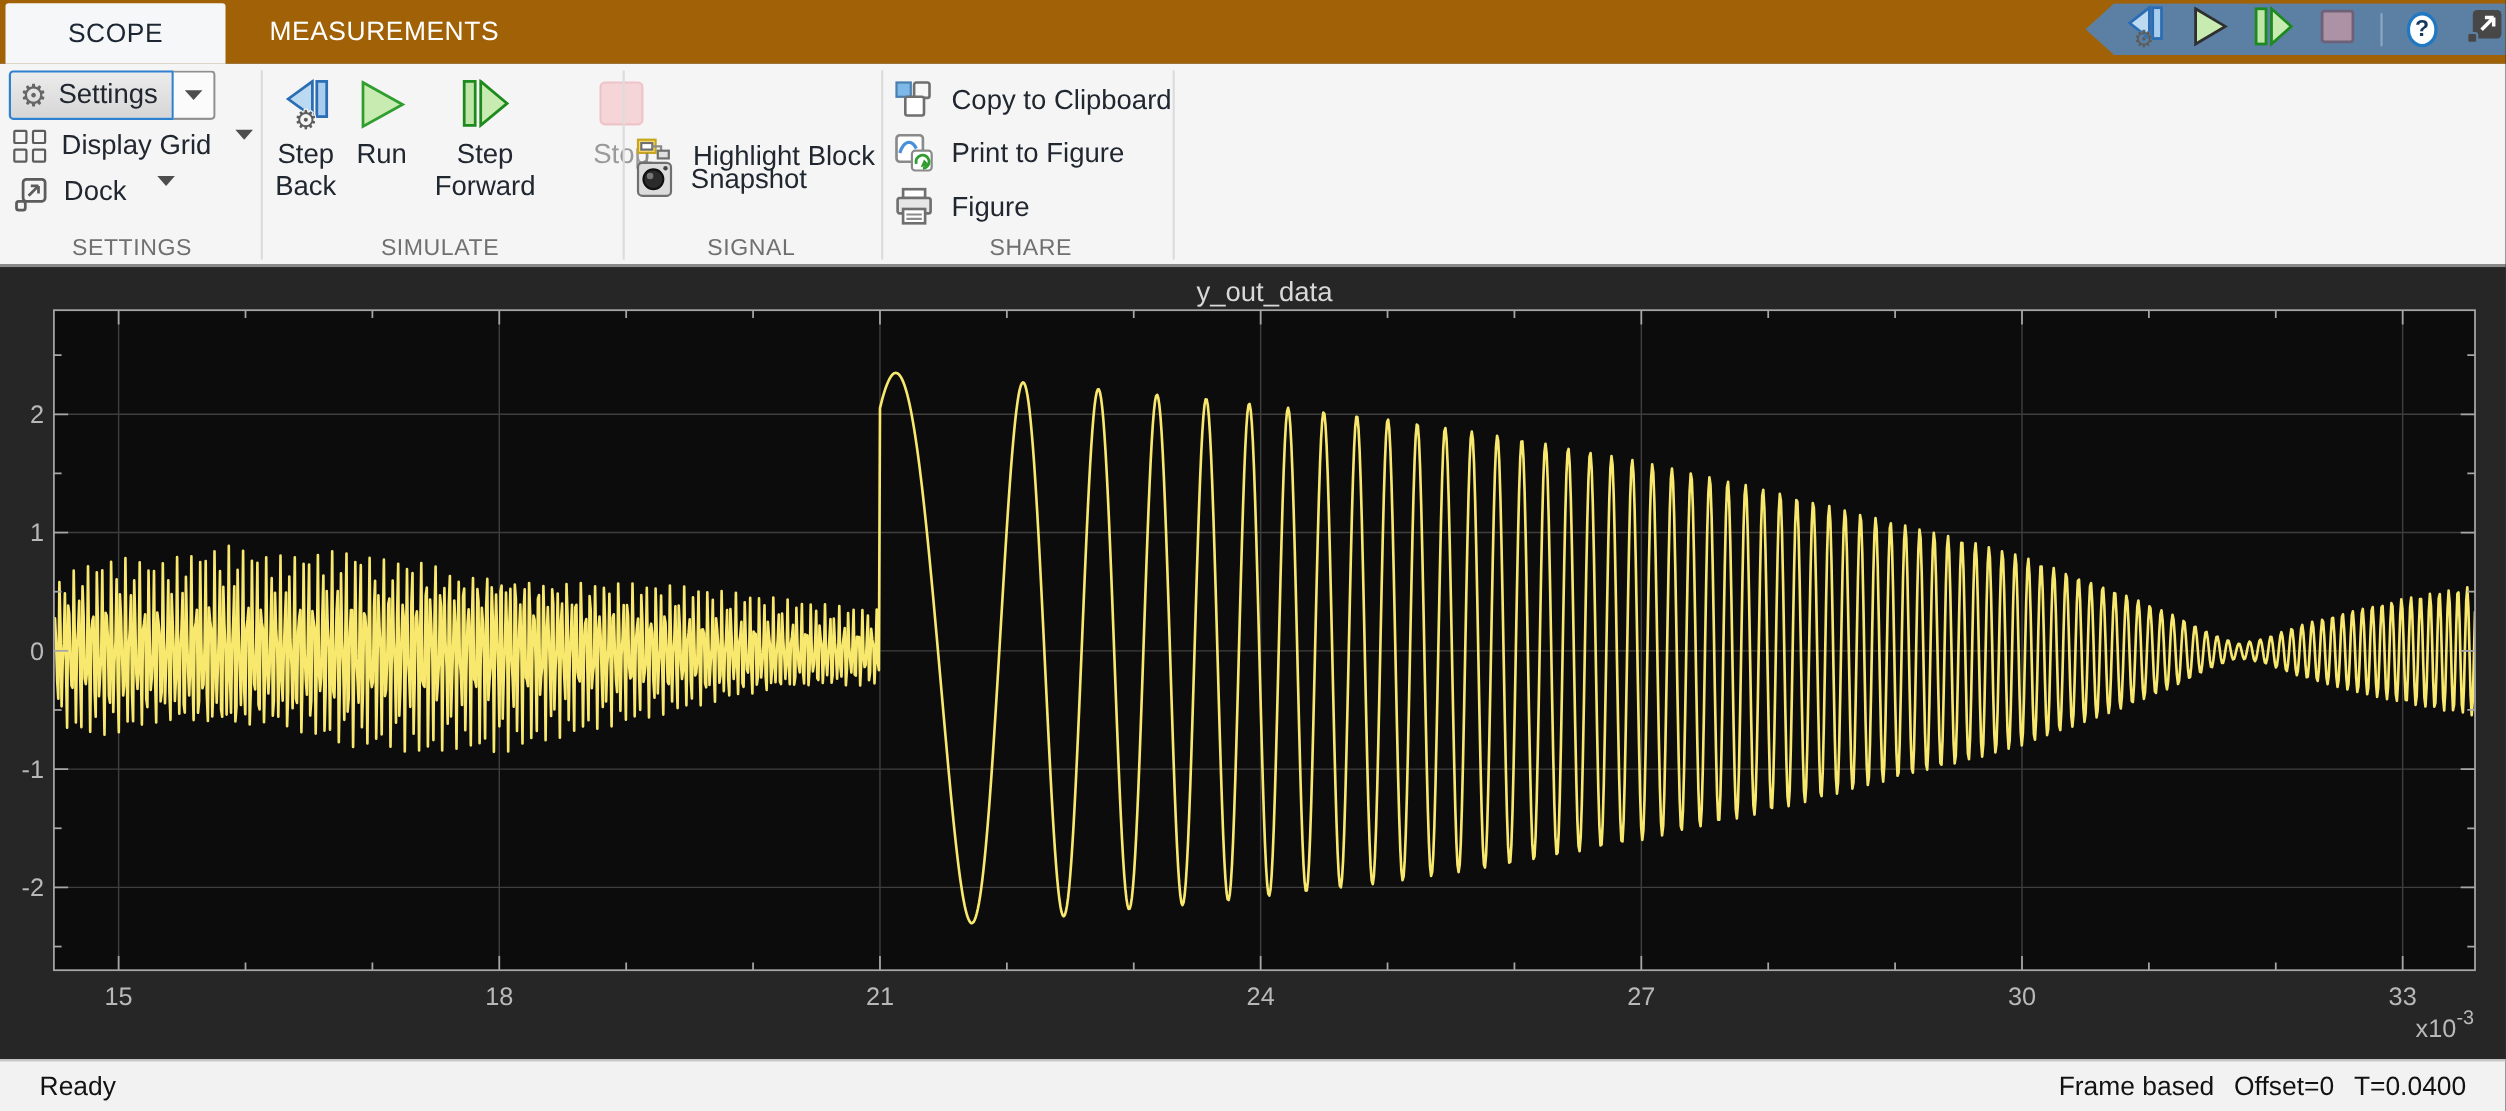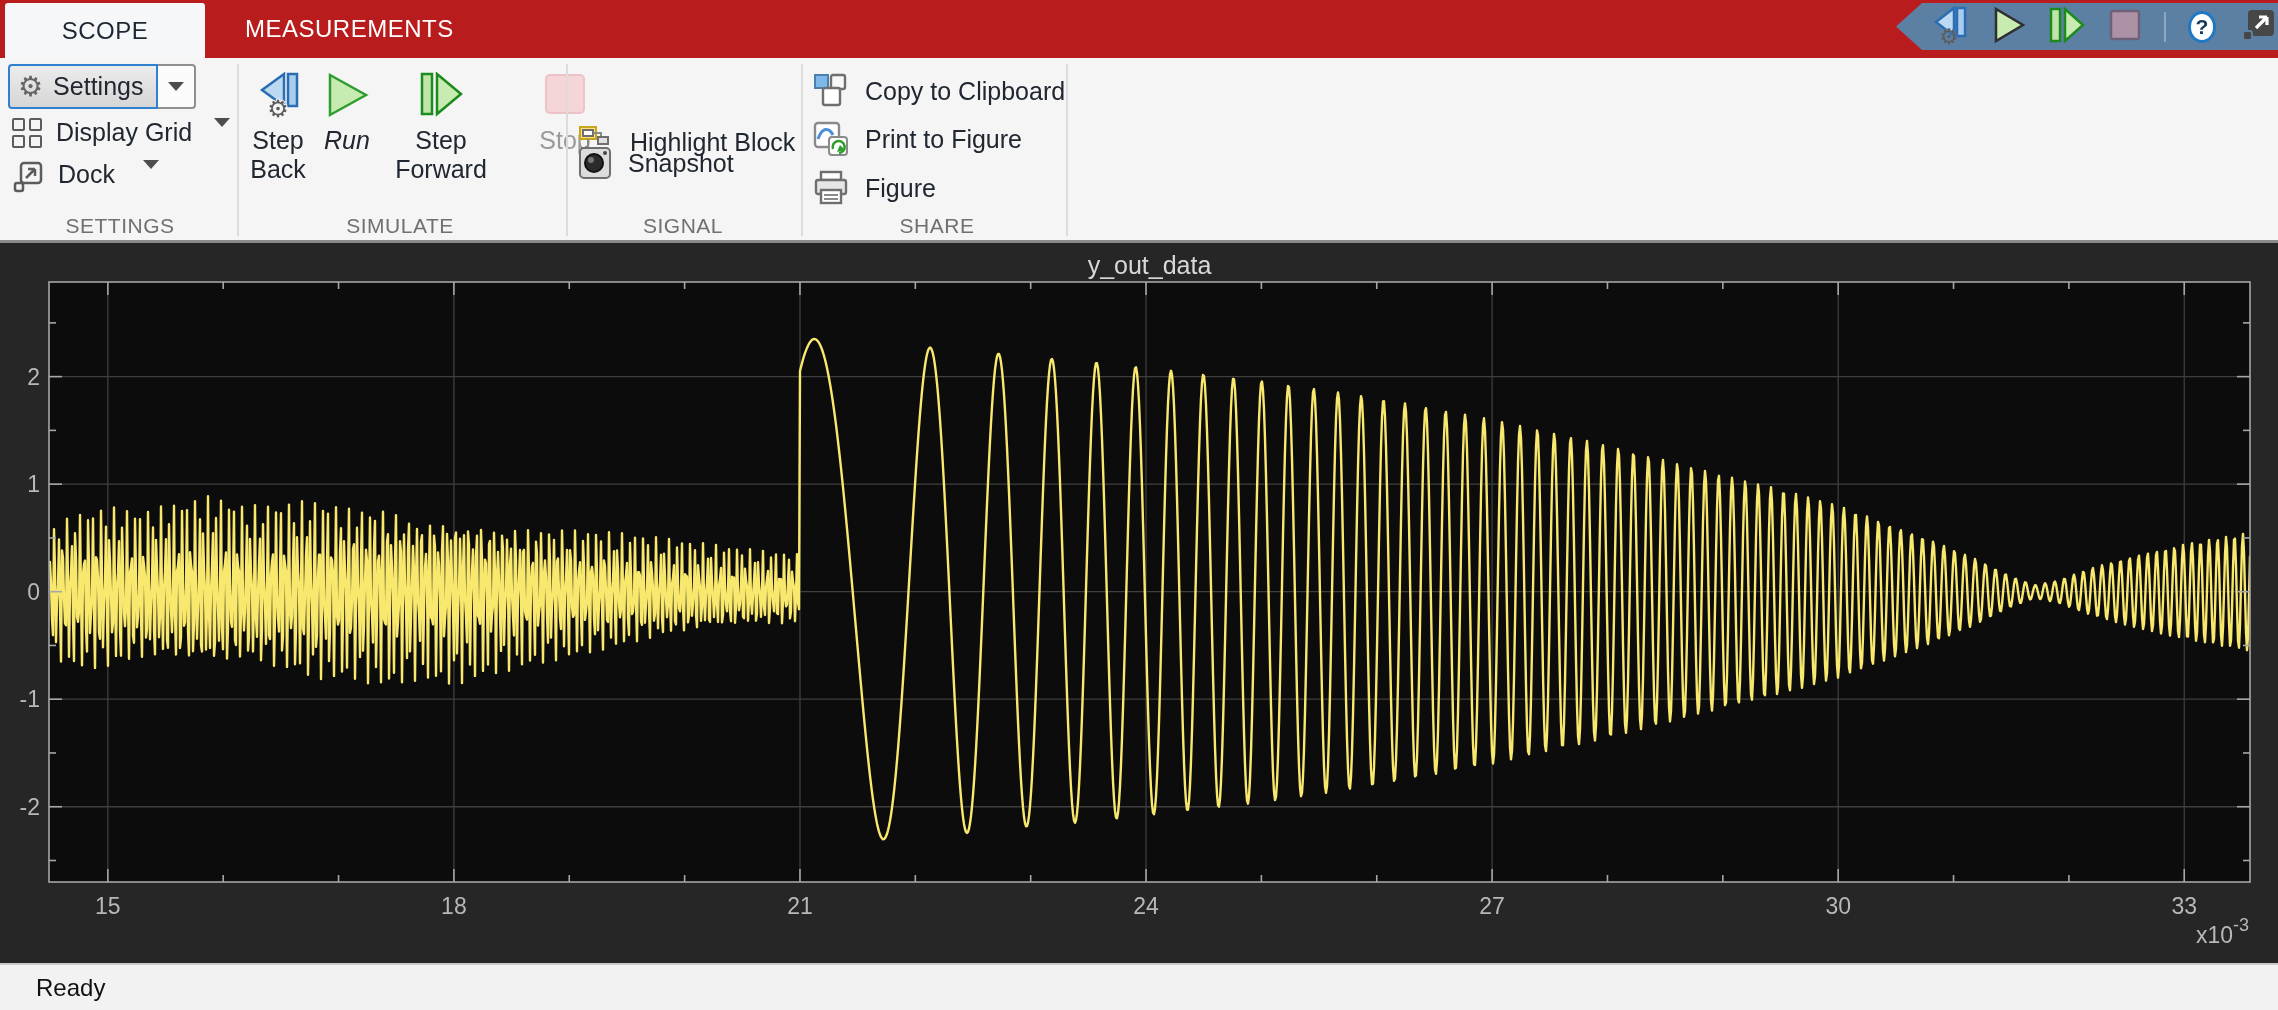--- a/index.html
+++ b/index.html
@@ -1,20 +1,20 @@
 <!DOCTYPE html>
 <html><head>
 <meta charset="utf-8">
 <style>
   html,body{margin:0;padding:0;background:#555;}
   #app{position:relative;width:2278px;height:1010px;overflow:hidden;
        font-family:"Liberation Sans",sans-serif;background:#262626;}
 
   
-  #header{position:absolute;left:0;top:0;width:2278px;height:58px;background:#b91c1c;}
+  #header{position:absolute;left:0;top:0;width:2278px;height:58px;background:#a16207;}
   #tab-scope{position:absolute;left:5px;top:3px;width:200px;height:55px;background:#f6f7f8;
     display:flex;align-items:center;justify-content:center;font-size:24px;color:#1d2733;
     border-radius:3px 3px 0 0;letter-spacing:.5px;}
   #tab-measure{position:absolute;left:225px;top:0;height:58px;display:flex;align-items:center;
     font-size:24px;color:#fff;letter-spacing:.5px;padding:0 20px;}
   #qtb{position:absolute;left:1896px;top:3px;width:382px;height:47px;background:#5c80a4;
     clip-path:polygon(0 50%,26px 0,100% 0,100% 100%,26px 100%);
     display:flex;align-items:center;gap:22px;padding-left:34px;box-sizing:border-box;}
   .qsep{width:2px;height:30px;background:#8ea6bf;}
   #help-btn{width:32px;height:32px;border-radius:50%;background:#fff;border:3px solid #1f78c1;
@@ -134,21 +134,21 @@
     <div class="vsep" style="left:237px;"></div>
 
     <div class="big-btn" style="left:236px;width:84px;">
       <svg width="48" height="46" viewBox="0 0 48 46">
         <polygon points="30,2 8,18 30,34" fill="#bcd9f2" stroke="#2a6db4" stroke-width="2.5"></polygon>
         <rect x="34" y="2" width="9" height="32" fill="#a9cdec" stroke="#2a6db4" stroke-width="2.5"></rect>
         <text x="24" y="45" font-size="24" fill="#5c5c5c" text-anchor="middle" style="paint-order:stroke;stroke:#f5f5f5;stroke-width:2">⚙</text>
       </svg>
       <span>Step Back</span>
     </div>
-    <div class="big-btn" style="left:312px;width:70px;font-style:italic;">
+    <div class="big-btn" style="left:312px;width:70px;">
       <svg width="46" height="46" viewBox="0 0 46 46">
         <polygon points="6,3 42,23 6,43" fill="#c8ebb1" stroke="#2f9e2f" stroke-width="2.5"></polygon>
       </svg>
       <span>Run</span>
     </div>
     <div class="big-btn" style="left:394px;width:94px;">
       <svg width="48" height="46" viewBox="0 0 48 46">
         <rect x="5" y="2" width="10" height="40" fill="#bfe6a8" stroke="#1d8a1d" stroke-width="2.5"></rect>
         <polygon points="20,2 44,22 20,42" fill="#c8ebb1" stroke="#1d8a1d" stroke-width="2.5"></polygon>
       </svg>
@@ -315,14 +315,19 @@
         <line x1="49" y1="187.38709677419354" x2="56" y2="187.38709677419354" stroke="#a6a6a6" stroke-width="1.6"></line>
         <line x1="2250" y1="187.38709677419354" x2="2243" y2="187.38709677419354" stroke="#a6a6a6" stroke-width="1.6"></line>
         <line x1="49" y1="79.86021505376343" x2="56" y2="79.86021505376343" stroke="#a6a6a6" stroke-width="1.6"></line>
         <line x1="2250" y1="79.86021505376343" x2="2243" y2="79.86021505376343" stroke="#a6a6a6" stroke-width="1.6"></line>
         <text x="2196" y="700" fill="#b8b8b8" font-size="23" font-family="&quot;Liberation Sans&quot;,sans-serif">x10<tspan dy="-12" font-size="18">-3</tspan></text>
       </svg>
   </div>
 
   <div id="statusbar">
     <span>Ready</span>
+    <span id="status-right">
+      <span>Frame based</span>
+      <span>Offset=0</span>
+      <span>T=0.0400</span>
+    </span>
   </div>
 </div>
 
 </body></html>

